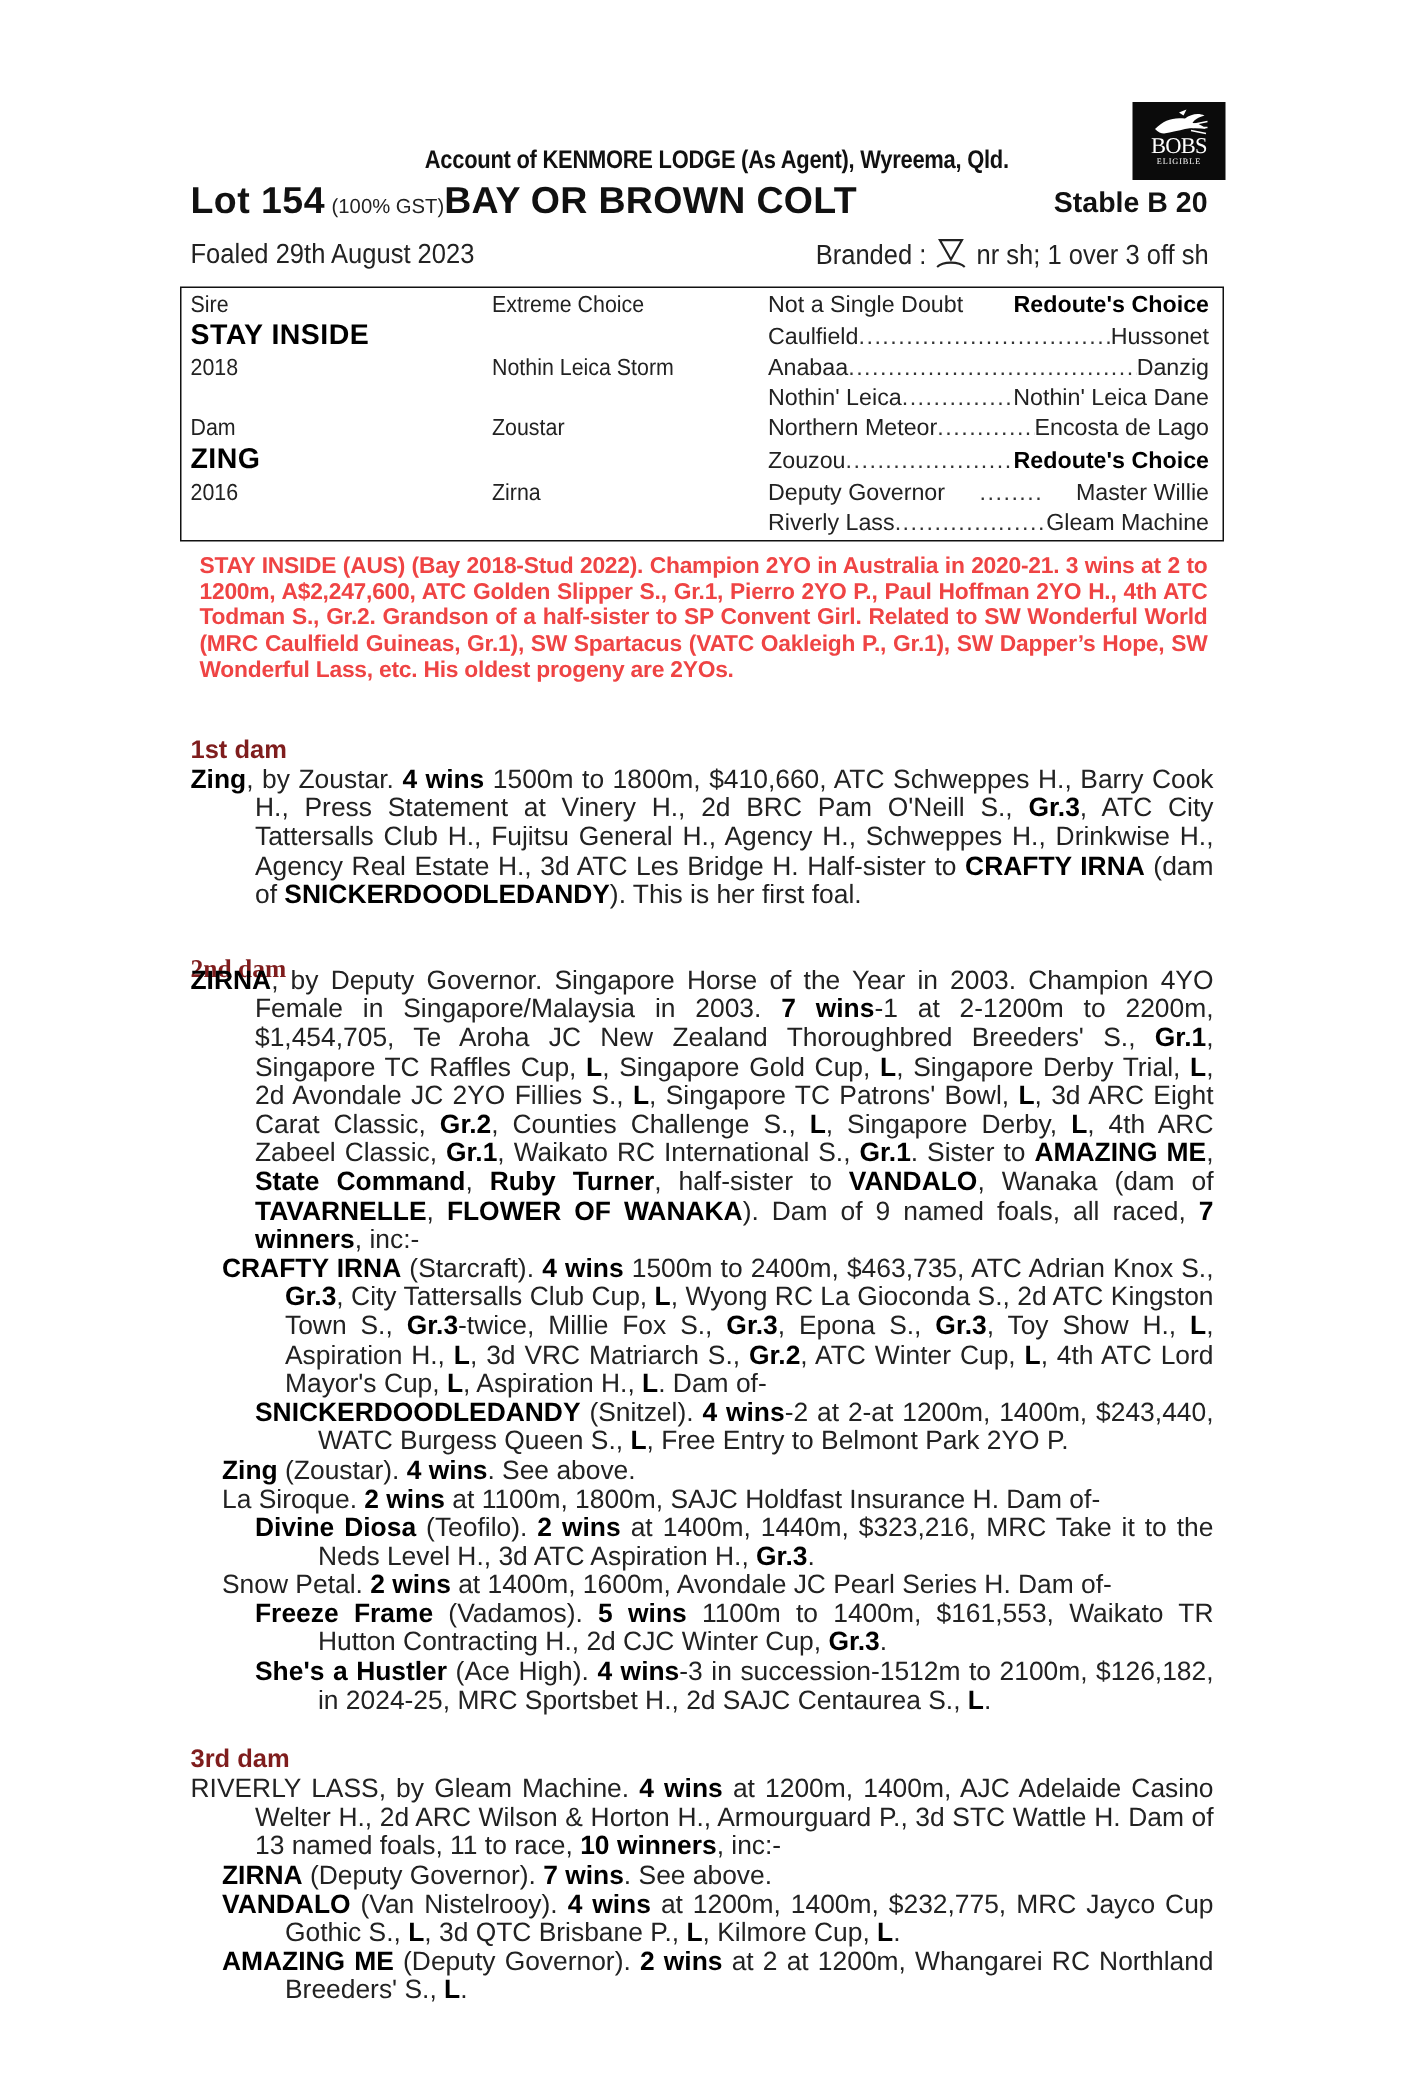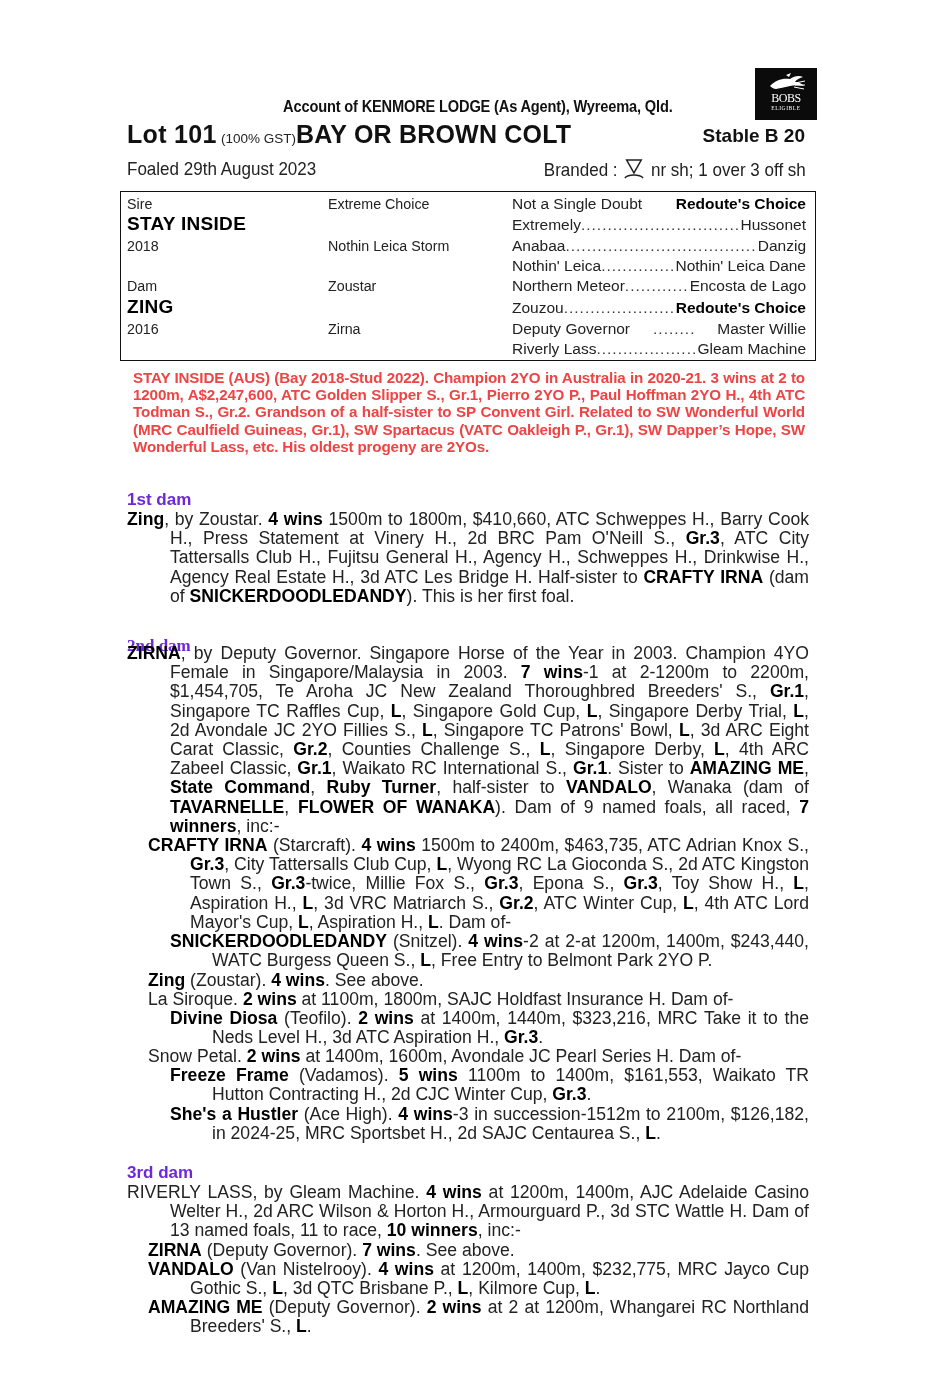--- a/index.html
+++ b/index.html
@@ -8,21 +8,21 @@
     font-family: "Liberation Sans", sans-serif; color: #111;
   }
   .page { position: absolute; left: 0; top: 0; width: 938px; height: 1400px; }
 
   
   .logo {
     position: absolute; left: 755px; top: 68px; width: 62px; height: 52px;
     background: #0b0b0b; color: #fff; text-align: center;
   }
   .logo svg { display: block; margin: 4px auto 0; }
-  .logo .bobs { font-family: "Liberation Serif", serif; font-size: 12px; line-height: 13px; letter-spacing: -0.5px; }
+  .logo .bobs { font-family: "Liberation Serif", serif; font-size: 15px; line-height: 13px; letter-spacing: -0.5px; }
   .logo .elig { font-family: "Liberation Serif", serif; font-size: 5.5px; letter-spacing: 0.6px; line-height: 7px; }
 
   .account {
     position: absolute; left: 120px; width: 700px; top: 97px; text-align: center;
     font-family: "Liberation Sans", sans-serif; font-weight: bold; font-size: 17px;
     transform: scaleX(0.86); transform-origin: 58% 50%; letter-spacing: -0.2px;
   }
   .lotline { position: absolute; left: 127px; top: 120px; width: 690px; height: 30px; white-space: nowrap; }
   .lot-label { font-weight: 900; font-size: 25px; letter-spacing: 0.3px; }
   .gst { font-size: 13.5px; font-weight: normal; color: #222; }
@@ -52,21 +52,21 @@
   .ped .bold { font-weight: 900; color: #000; }
 
   
   .blurb {
     position: absolute; left: 133px; top: 369px; width: 672px;
     font-weight: 900; font-size: 15.2px; line-height: 17.2px; text-align: justify;
     letter-spacing: -0.15px; color: #ef4444;
   }
 
   
-  .section-h { position: absolute; left: 127px; font-weight: 900; font-size: 17px; color: #6d28d9; }
+  .section-h { position: absolute; left: 127px; font-weight: 900; font-size: 17px; color: #7f1d1d; }
   .para {
     position: absolute; font-size: 17.6px; line-height: 19.2px; color: #222; text-align: justify;
   }
   .para b { font-weight: 900; color: #000; }
   .lvl0 { left: 127px; width: 682px; padding-left: 43px; text-indent: -43px; box-sizing: border-box; }
   .lvl1 { left: 148px; width: 661px; padding-left: 42px; text-indent: -42px; box-sizing: border-box; }
   .lvl2 { left: 170px; width: 639px; padding-left: 42px; text-indent: -42px; box-sizing: border-box; }
   .nojust { text-align: left; }
 </style>
 </head>
@@ -80,21 +80,21 @@
       <path d="M20 3 L25 1 L23 5 Z" fill="#fff"></path>
       <path d="M29 11 L39 9 M29 13 L39 13 M28 15 L38 17" stroke="#fff" stroke-width="1"></path>
     </svg>
     <div class="bobs">BOBS</div>
     <div class="elig">ELIGIBLE</div>
   </div>
 
   <div class="account">Account of KENMORE LODGE (As Agent), Wyreema, Qld.</div>
 
   <div class="lotline">
-    <span class="lot-label">Lot 101</span>
+    <span class="lot-label">Lot 154</span>
     <span class="gst">(100% GST)</span><span class="colour">BAY OR BROWN COLT</span>
     <span class="stable">Stable B 20</span>
   </div>
 
   <div class="foaled">Foaled 29th August 2023</div>
   <div class="branded">
     <span>Branded :</span>
     <svg class="brand-mark" viewBox="0 0 26 22">
       <path d="M5 2 L21 2 L13 15 Z" fill="none" stroke="#222" stroke-width="1.5"></path>
       <path d="M3 20 C7 16, 19 16, 23 20" fill="none" stroke="#222" stroke-width="1.5"></path>
@@ -110,21 +110,21 @@
     <div class="cell" style="left:207px; top:3px;">Extreme Choice</div>
     <div class="cell" style="left:207px; top:45px;">Nothin Leica Storm</div>
 
     <div class="g3" style="top:3px;">
       <span class="a">Not a Single Doubt</span>
         <span class="sp"></span>
         <span class="dots" style="visibility:hidden"></span>
         <span class="b bold">Redoute's Choice</span>
     </div>
     <div class="g3" style="top:24px;">
-      <span class="a">Extremely</span>
+      <span class="a">Caulfield</span>
         <span class="dots"></span>
         <span class="b">Hussonet</span>
     </div>
     <div class="g3" style="top:45px;">
       <span class="a">Anabaa</span>
         <span class="dots"></span>
         <span class="b">Danzig</span>
     </div>
     <div class="g3" style="top:65px;">
       <span class="a">Nothin' Leica</span>

